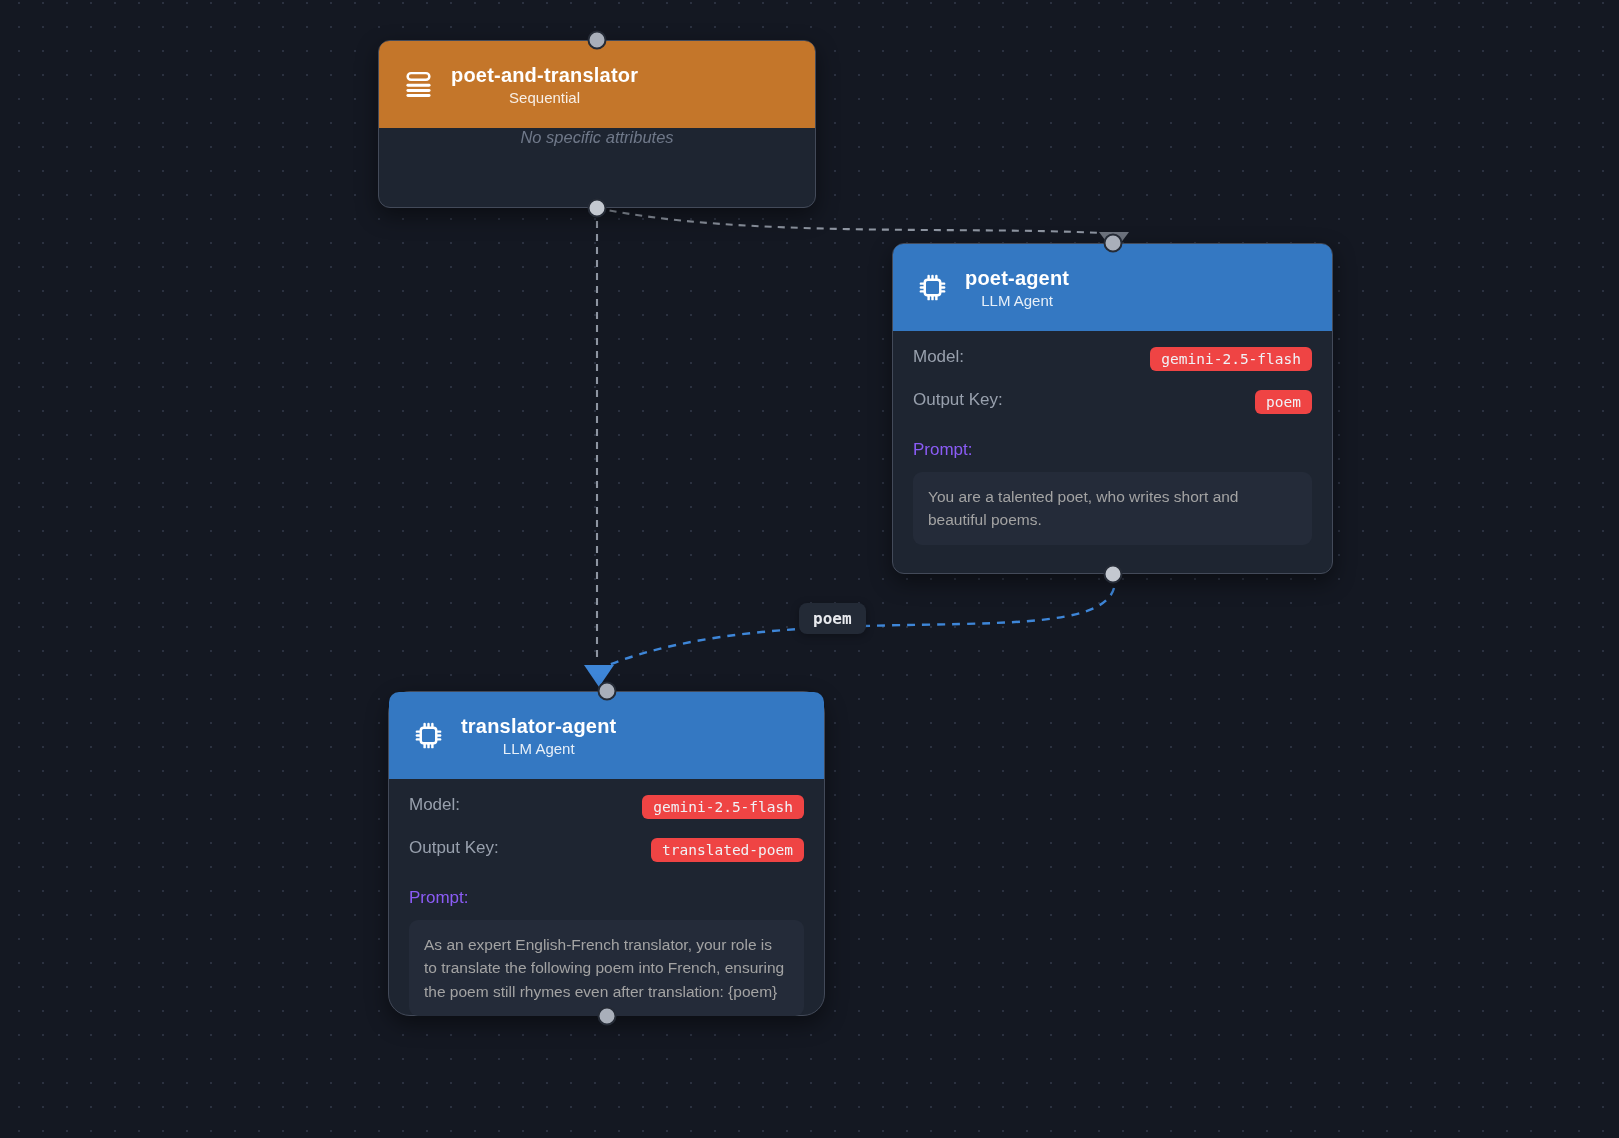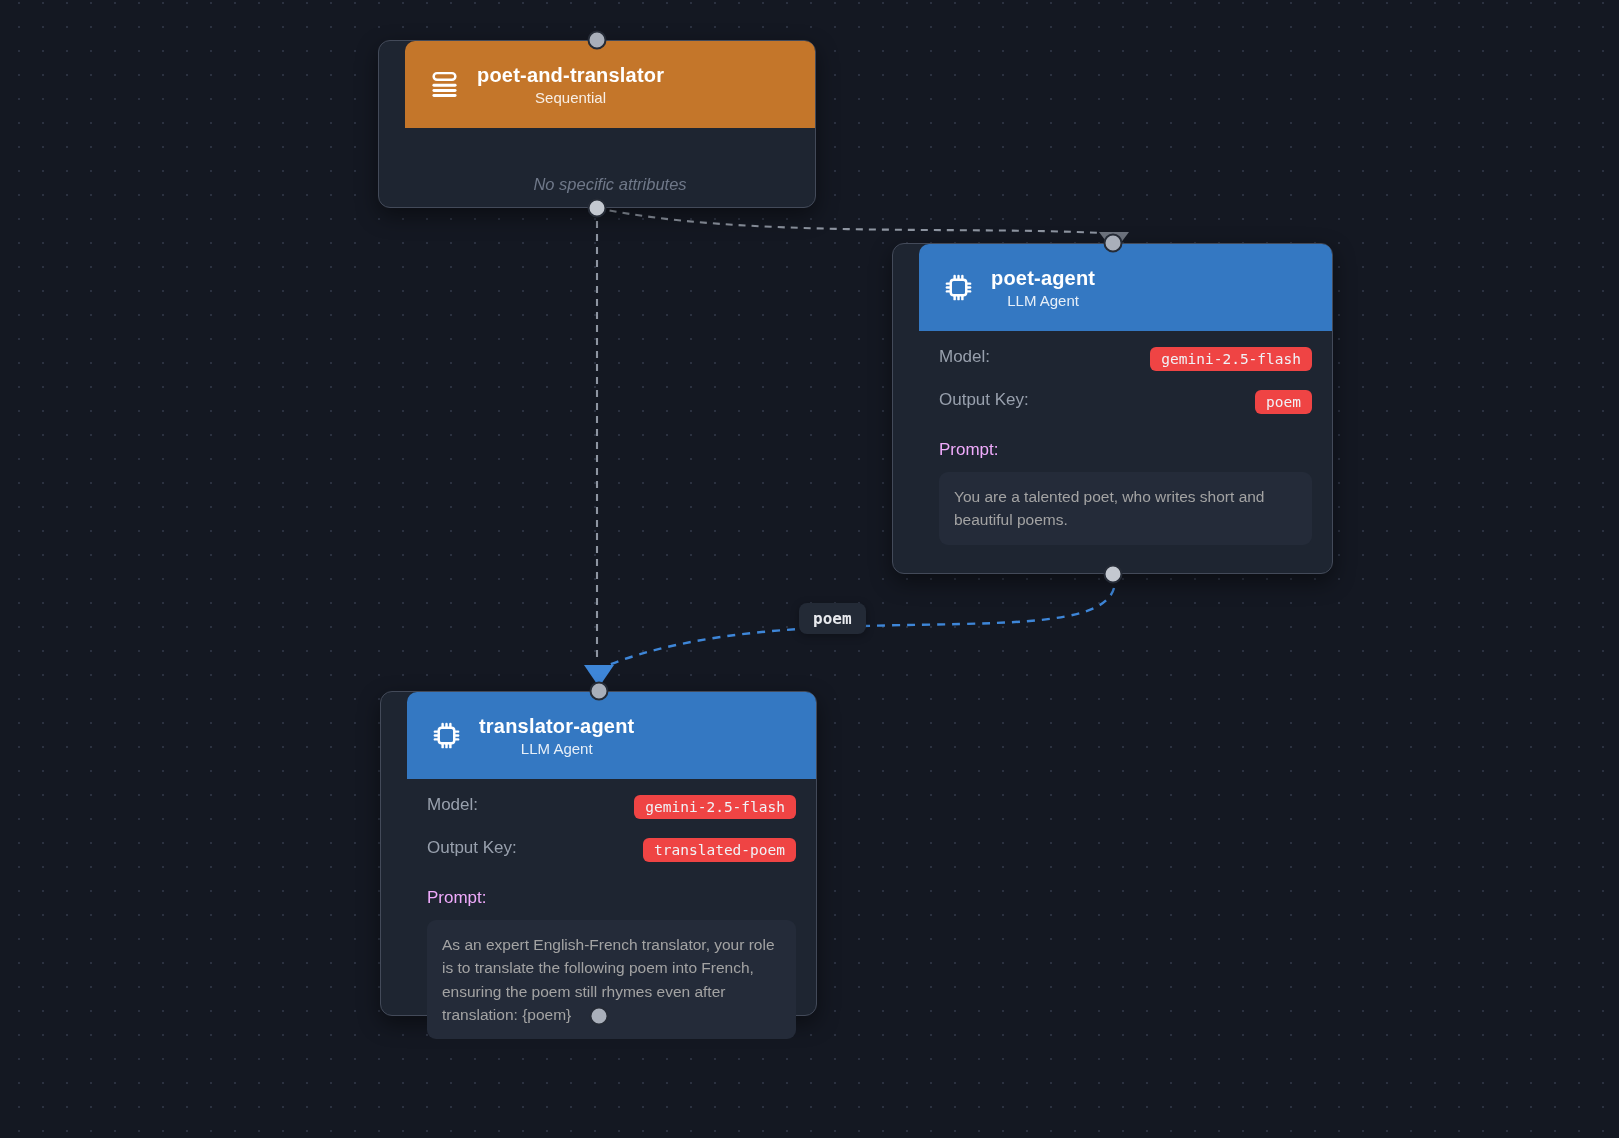--- a/index.html
+++ b/index.html
@@ -13,44 +13,44 @@
   }
   .edges-layer{position:absolute;left:0;top:0;width:1619px;height:1138px;pointer-events:none;}
   .edge{fill:none;stroke-width:2.1;}
   .edge.gray{stroke:#8e95a1;stroke-dasharray:7 6;}
   .edge.blue{stroke:#3e86d8;stroke-dasharray:8 7;stroke-width:2.4;}
   .arrow.gray{fill:#6e747f;}
   .arrow.blue{fill:#3e86d8;}
 
   .node{
     position:absolute;background:#1e2531;border:1.5px solid #434a59;border-radius:12px;
-    box-shadow:0 8px 22px rgba(0,0,0,.45);box-sizing:border-box;padding-left:26px;
+    box-shadow:0 8px 22px rgba(0,0,0,.45);box-sizing:border-box;
   }
   .node-header{
     display:flex;align-items:center;gap:17px;height:87px;padding:0 24px;
     border-radius:10px 10px 0 0;box-sizing:border-box;
   }
   .node-header.orange{background:#c4762a;}
   .node-header.blue{background:#3478c2;}
   .hdr-icon{width:31px;height:31px;flex:0 0 auto;display:flex;align-items:center;justify-content:center;}
   .hdr-icon svg{width:31px;height:31px;}
   .node-title{font-size:20px;font-weight:bold;color:#ffffff;line-height:1.2;letter-spacing:.2px;}
   .node-subtitle{font-size:15px;color:rgba(255,255,255,.88);margin-top:2px;text-align:center;}
 
   .node-body{padding:16px 20px 0 20px;}
-  .note-body{display:flex;align-items:flex-end;justify-content:center;height:66px;}
+  .note-body{display:flex;align-items:flex-start;justify-content:center;height:66px;}
   .note{font-style:italic;color:#6f7889;font-size:16.5px;}
 
   .field-row{display:flex;align-items:flex-start;justify-content:space-between;margin-bottom:13px;min-height:30px;}
   .field-label{color:#98a0ad;font-size:17px;}
   .field-value{
     font-family:"DejaVu Sans Mono",monospace;font-size:14.5px;color:#f0f2f6;
     background:#ef4444;border-radius:6px;padding:4px 11px;
   }
-  .prompt-label{color:#f0abfc;font-size:17px;margin-top:20px;}
+  .prompt-label{color:#8b5cf6;font-size:17px;margin-top:20px;}
   .prompt-box{
     margin-top:12px;background:#242b39;border-radius:9px;padding:13px 15px;
     color:#a3a3a3;font-size:15.5px;line-height:1.5;
   }
 
   .port{
     position:absolute;width:15px;height:15px;border-radius:50%;
     background:#a9afba;border:2px solid #252b36;left:50%;transform:translate(-50%,-50%);
   }
   .port.top{top:-1px;}
@@ -59,21 +59,21 @@
 
   .edge-label{
     position:absolute;left:799px;top:603px;background:#232a36;border-radius:8px;
     padding:6px 14px;color:#e8eaee;font-family:"DejaVu Sans Mono",monospace;
     font-size:16px;font-weight:bold;box-shadow:0 2px 8px rgba(0,0,0,.3);
   }
 
   
   #node-root{left:378px;top:40px;width:438px;height:168px;}
   #node-poet{left:892px;top:243px;width:441px;height:331px;}
-  #node-translator{left:380px;top:691px;width:437px;height:325px;}
+  #node-translator{left:388px;top:691px;width:437px;height:325px;border-radius:22px;}
 </style>
 </head>
 <body>
 
 <svg class="edges-layer" viewBox="0 0 1619 1138">
   <path class="edge gray" d="M 597 208 C 740 238, 960 226, 1102 233"></path>
   <polygon class="arrow gray" points="1099,232 1129,232 1114,252"></polygon>
   <path class="edge gray" d="M 597 208 L 597 662"></path>
   <path class="edge blue" d="M 1114 588 C 1096 656, 790 592, 606 666"></path>
   <polygon class="arrow blue" points="584,665 614,665 599,687"></polygon>

